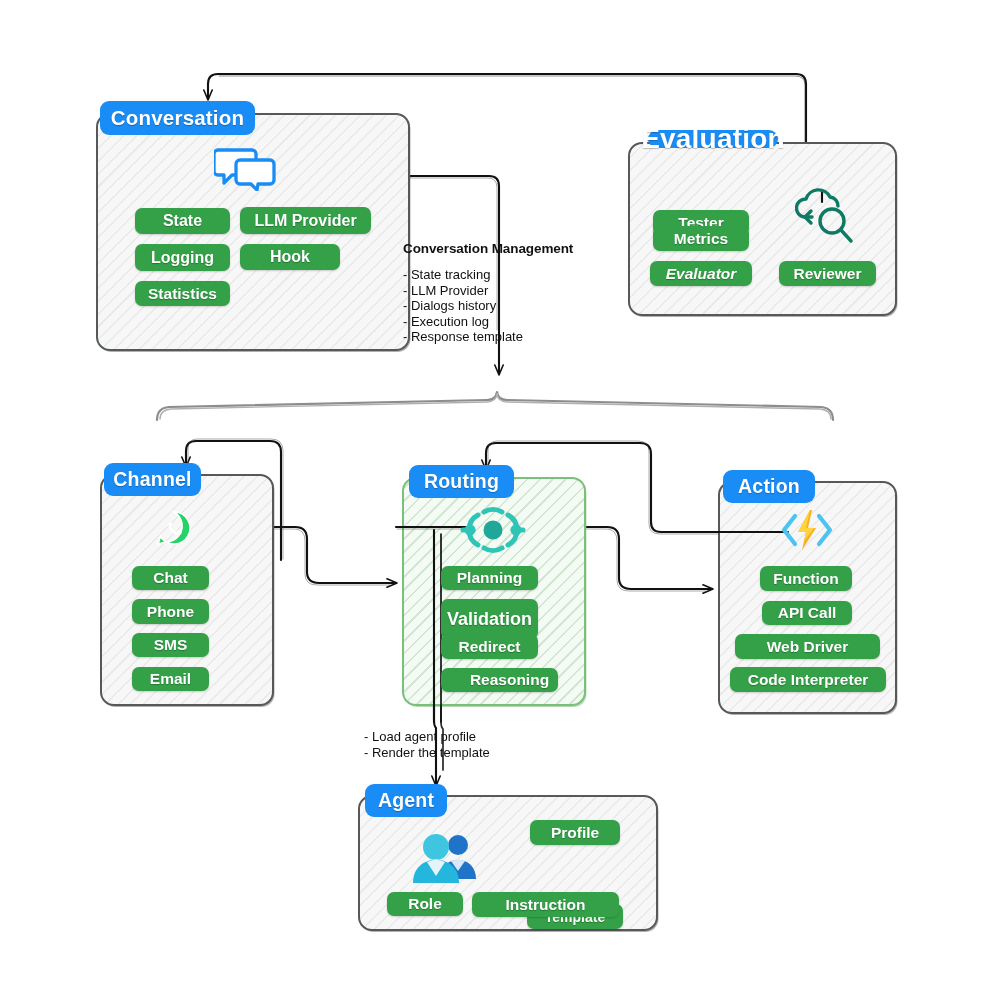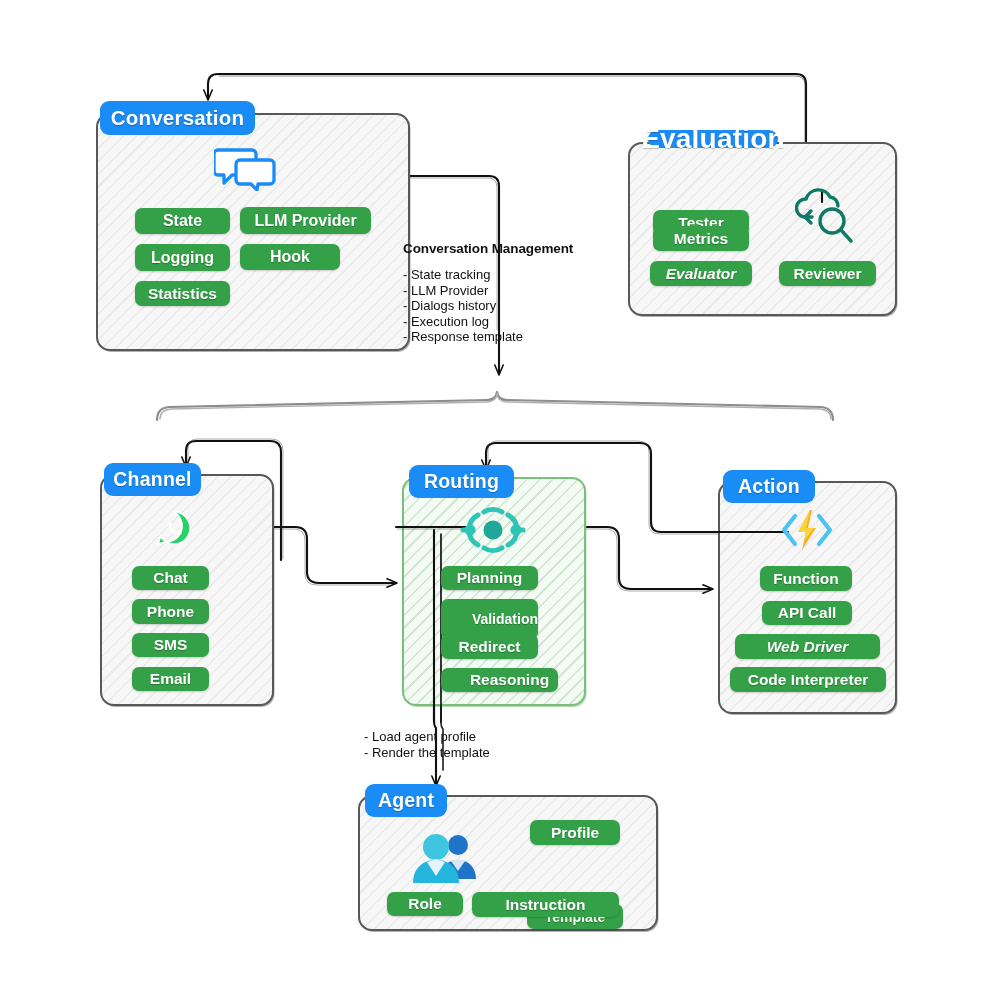--- a/index.html
+++ b/index.html
@@ -227,21 +227,21 @@
       </g>
       <circle cx="35" cy="25" r="9.5" fill="#20a799"></circle>
       <circle cx="12" cy="25" r="5.5" fill="#2ec4b6"></circle>
       <circle cx="58" cy="25" r="5.5" fill="#2ec4b6"></circle>
     </svg>
   </div>
 
   <div class="pill" style="left:441px;top:566px;width:97px;height:24px;font-size:15.5px;">
     <span>Planning</span>
     </div>
-  <div class="pill" style="left:441px;top:599px;width:97px;height:40px;font-size:14px;justify-content:flex-end;">
+  <div class="pill" style="left:441px;top:599px;width:97px;height:40px;font-size:18px;">
     <span>Validation</span>
     </div>
   <div class="pill" style="left:441px;top:634px;width:97px;height:25px;font-size:15.5px;">
     <span>Redirect</span>
     </div>
   <div class="pill" style="left:441px;top:668px;width:97px;height:24px;font-size:15.5px;padding-left:20px;">
     <span>Reasoning</span>
     </div>
 
   <div class="panel" style="left:718px;top:481px;width:175px;height:229px;"></div>
@@ -259,21 +259,21 @@
       <path d="M31,2 L19,24 h8 l-2,9 l10,-13 h-8 l4,-18 z" fill="#ffd33d"></path>
     </svg>
   </div>
 
   <div class="pill" style="left:760px;top:566px;width:92px;height:25px;font-size:15.5px;">
     <span>Function</span>
     </div>
   <div class="pill" style="left:762px;top:601px;width:90px;height:24px;font-size:15.5px;">
     <span>API Call</span>
     </div>
-  <div class="pill" style="left:735px;top:634px;width:145px;height:25px;font-size:15.5px;font-style:italic;">
+  <div class="pill" style="left:735px;top:634px;width:145px;height:25px;font-size:15.5px;">
     <span>Web Driver</span>
     </div>
   <div class="pill" style="left:730px;top:667px;width:156px;height:25px;font-size:15.5px;">
     <span>Code Interpreter</span>
     </div>
 
   <div class="panel" style="left:358px;top:795px;width:296px;height:132px;"></div>
   <div class="chip" style="left:365px;top:784px;width:82px;height:33px;font-size:19.5px;">
     <span>Agent</span>
   </div>

